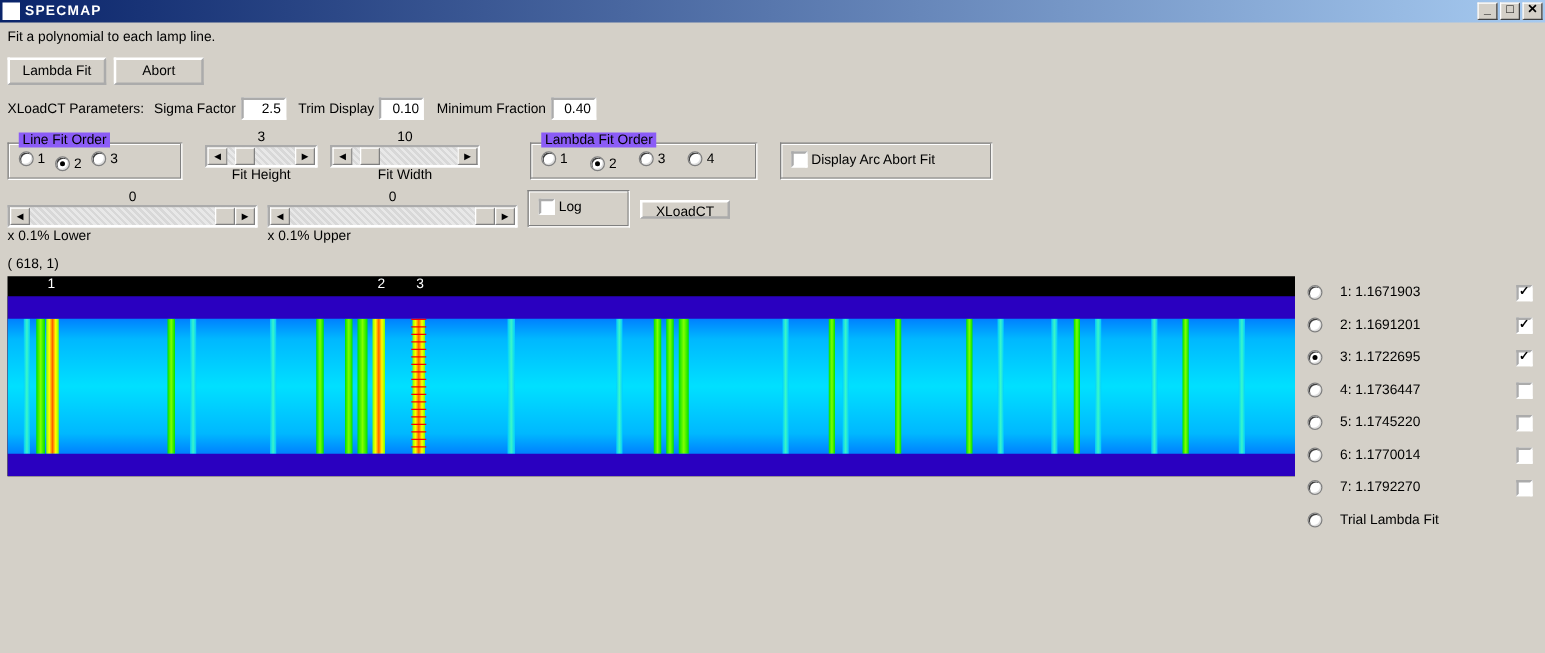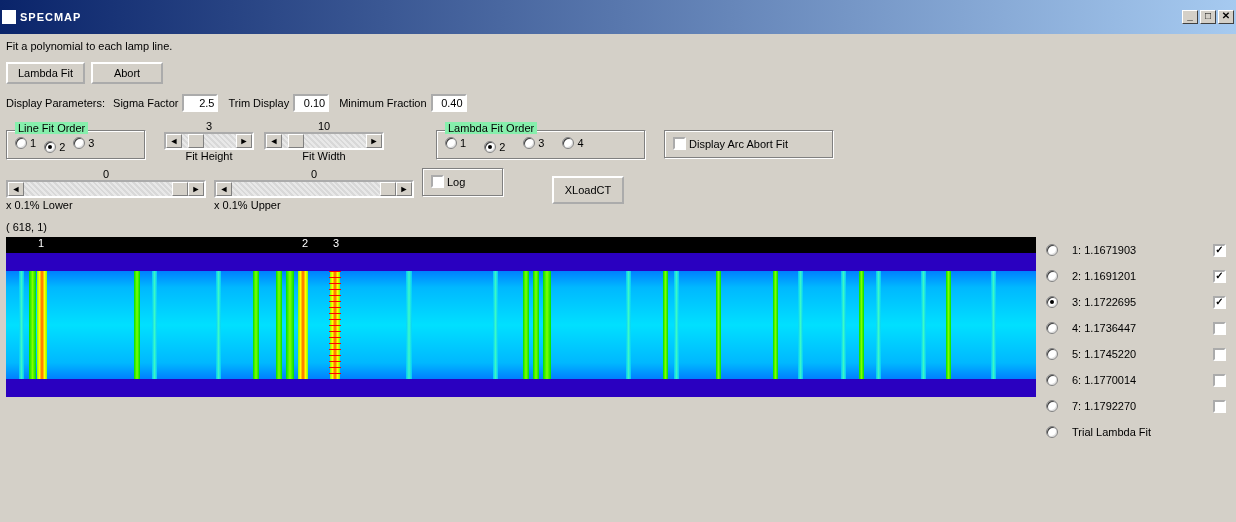--- a/index.html
+++ b/index.html
@@ -7,21 +7,21 @@
     margin: 0;
     font-family: "MS Sans Serif", Tahoma, sans-serif;
     font-size: 11px;
     background: #d4d0c8;
     color: #000;
     width: 1236px;
     height: 522px;
     overflow: hidden;
   }
   .titlebar {
-    height: 34px;
+    height: 18px;
     background: linear-gradient(to right, #0a246a, #a6caf0);
     color: #fff;
     display: flex;
     align-items: center;
     font-weight: bold;
     padding: 0 2px;
   }
   .titlebar .icon {
     width: 14px; height: 14px; margin-right: 4px;
     background: #fff;
@@ -71,21 +71,21 @@
     border-bottom-color: #fff;
     box-shadow: inset -1px -1px 0 #808080, inset 1px 1px 0 #fff;
     padding: 6px 8px 6px 8px;
     position: relative;
     margin-top: 10px;
   }
   .grpbox > .legend {
     position: absolute;
     top: -9px;
     left: 8px;
-    background: #86efac;
+    background: #8b5cf6;
     padding: 0 3px;
     text-align: center;
   }
   .radio, .check {
     display: inline-flex; align-items: center; gap: 3px;
     margin-right: 8px;
   }
   .radio-dot {
     width: 12px; height: 12px; border-radius: 50%;
     background: #fff;
@@ -219,21 +219,21 @@
 <div class="content">
 
   <div class="instr">Fit a polynomial to each lamp line.</div>
 
   <div class="btnrow">
     <button class="btn">Lambda Fit</button>
     <button class="btn">Abort</button>
   </div>
 
   <div class="row">
-    <span>Display Parameters:</span>
+    <span>XLoadCT Parameters:</span>
     <span style="margin-left:4px">Sigma Factor</span>
     <input class="inset-input" style="width: 36px;" value="2.5">
     <span style="margin-left:6px">Trim Display</span>
     <input class="inset-input" style="width: 36px;" value="0.10">
     <span style="margin-left:6px">Minimum Fraction</span>
     <input class="inset-input" style="width: 36px;" value="0.40">
   </div>
 
   <div class="controls-row2">
 
@@ -269,21 +269,21 @@
           <div class="arrow">◄</div>
           <div class="track">
               <div class="thumb" style="left:6px"></div>
             </div>
           <div class="arrow">►</div>
         </div>
         <span class="cap">Fit Width</span>
       </div>
     </div>
 
-    <div class="grpbox lambda-fit-grp" style="width:210px;margin-left:34px">
+    <div class="grpbox lambda-fit-grp" style="width:182px;margin-left:22px">
       <span class="legend">Lambda Fit Order</span>
       <span id="lmfo-opts"><label class="radio">
             <span class="radio-dot"></span>
             <span>1</span>
           </label><label class="radio">
             <span class="radio-dot checked"></span>
             <span>2</span>
           </label><label class="radio">
             <span class="radio-dot"></span>
             <span>3</span>
@@ -325,21 +325,21 @@
       <span class="cap">x 0.1% Upper</span>
     </div>
 
     <div class="grpbox" style="width:82px;margin-top:0">
       <label class="check">
         <span class="checkbox" id="logchk"></span>
         <span>Log</span>
       </label>
     </div>
 
-    <button class="btn" style="height:28px;margin-left:40px;margin-top:8px">XLoadCT</button>
+    <button class="btn" style="height:15px;margin-top:8px">XLoadCT</button>
   </div>
 
   <div class="coord">( 618,    1)</div>
 
   <div class="spec-area">
     <div class="speccanvas">
       <div class="ruler" id="ruler">
           <span style="left: 32px;">1</span>
           <span style="left: 296px;">2</span>
           <span style="left: 327px;">3</span>

